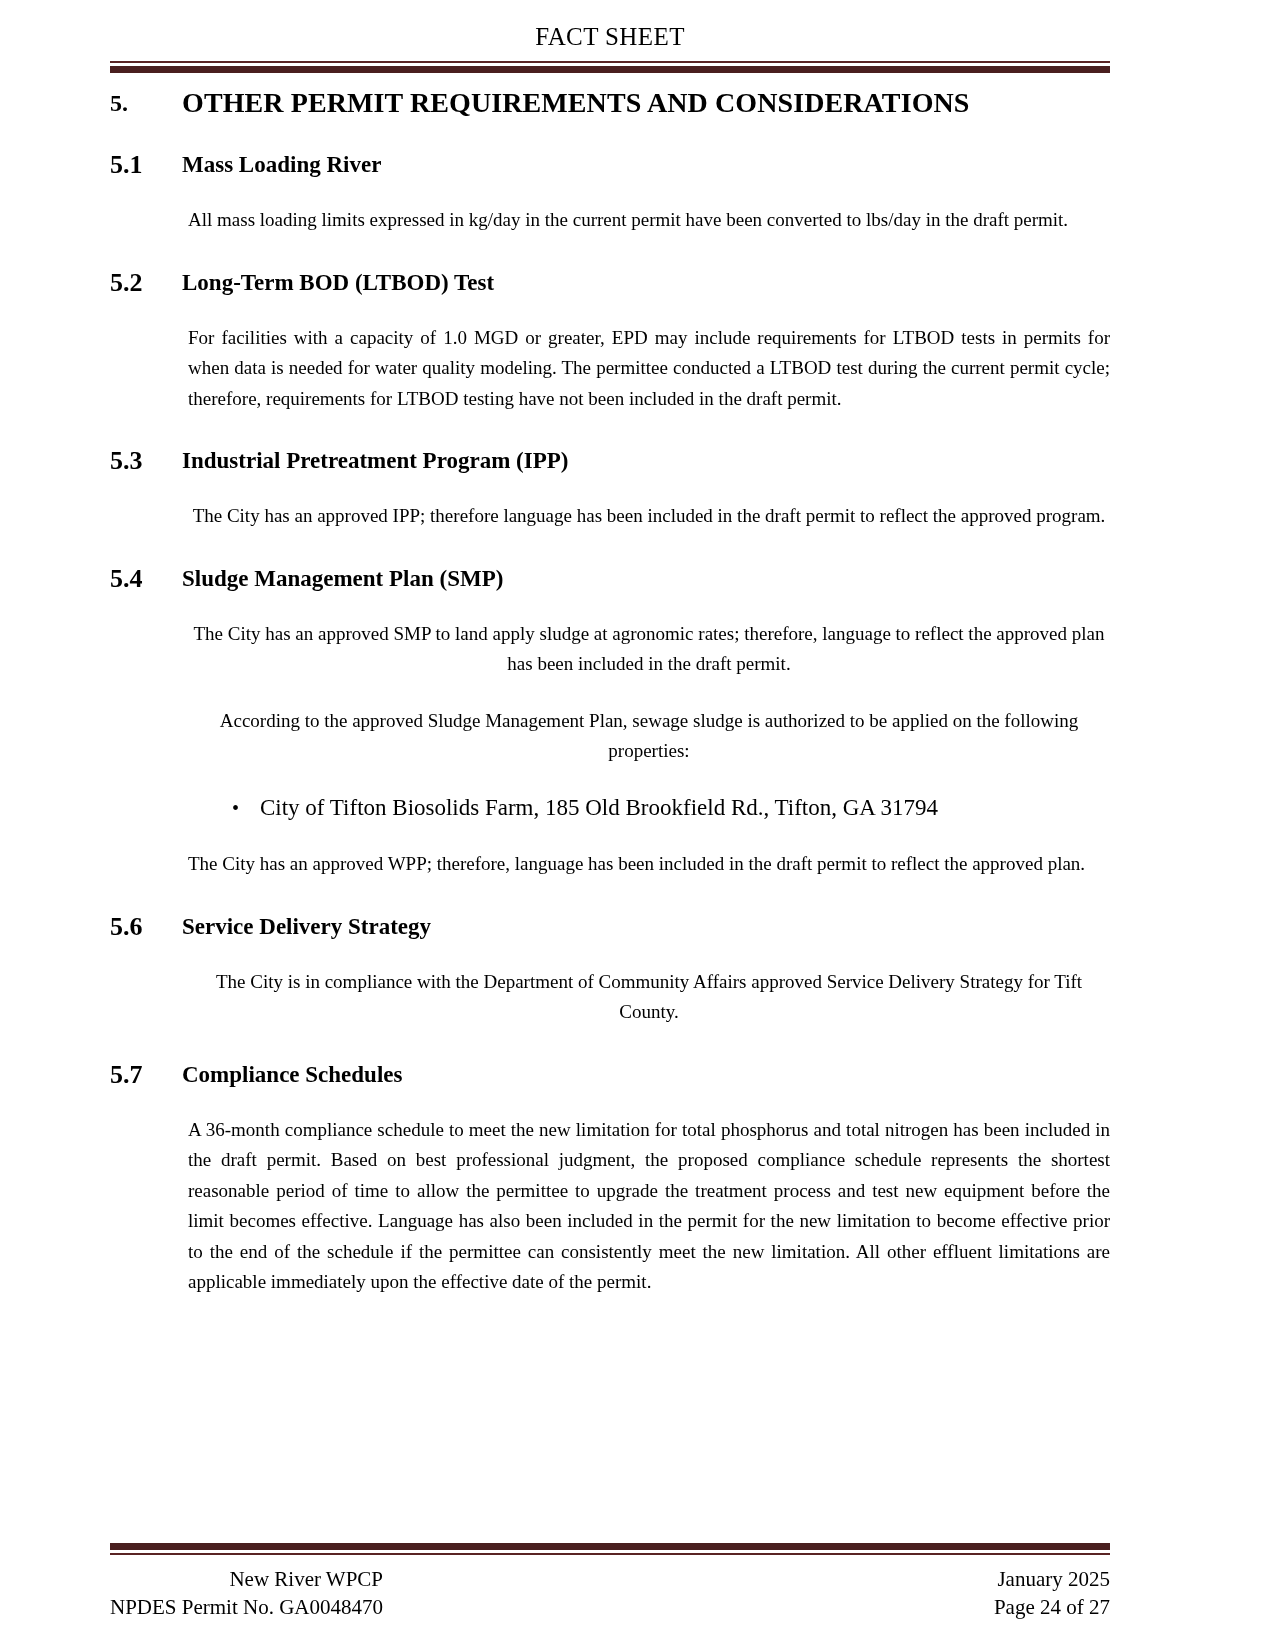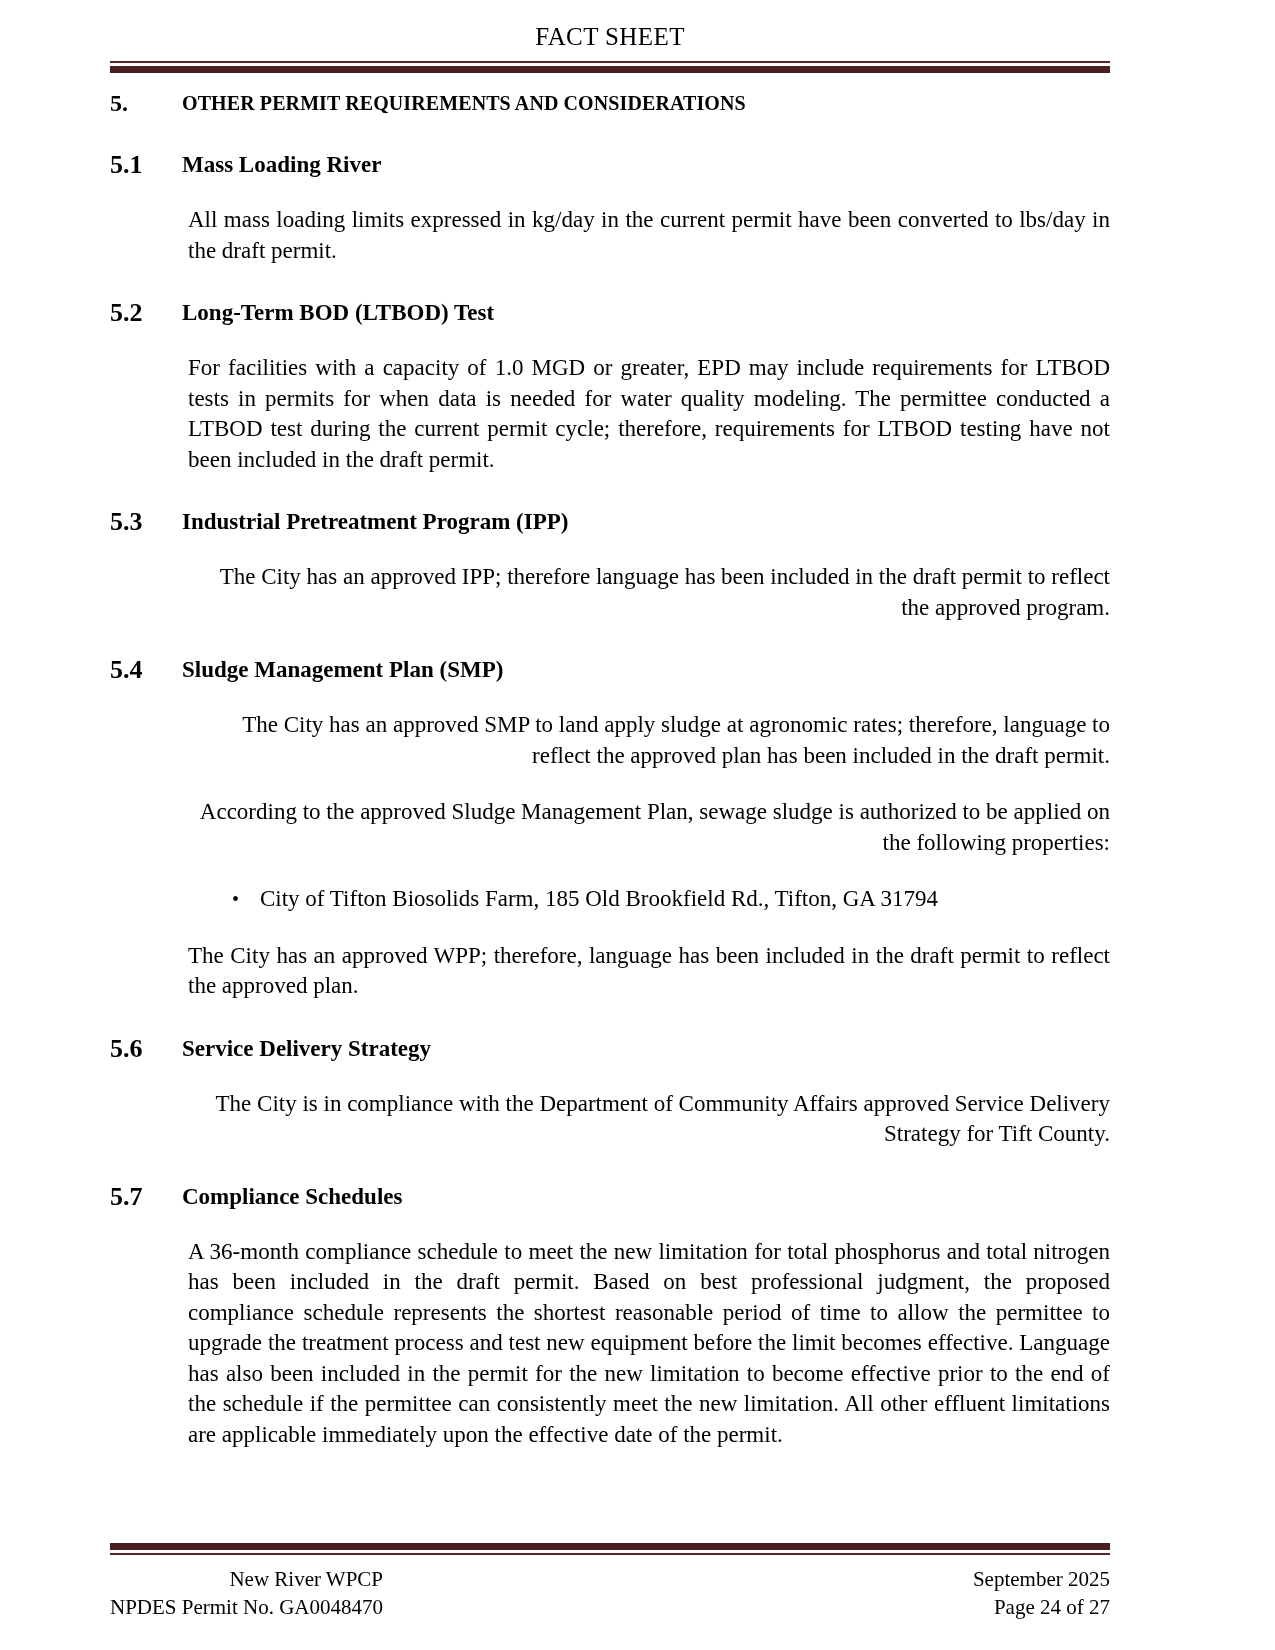--- a/index.html
+++ b/index.html
@@ -68,21 +68,21 @@
     margin-bottom: 0px;
   }
   .sec-major-num {
     width: 72px;
     flex: 0 0 72px;
     font-size: 24px;
     font-weight: bold;
     line-height: 30px;
   }
   .sec-major-title {
-    font-size: 20px;
+    font-size: 28px;
     font-weight: bold;
     line-height: 30px;
     letter-spacing: 0.1px;
   }
 
   .sub {
     display: flex;
     margin-top: 32px;
   }
   .sub-num {
@@ -94,27 +94,27 @@
   }
   .sub-title {
     font-size: 23px;
     font-weight: bold;
     line-height: 29px;
   }
 
   .para {
     margin-left: 78px;
     margin-top: 26px;
-    font-size: 23px;
+    font-size: 19px;
     line-height: 30.5px;
     text-align: justify;
     width: 922px;
   }
   .para.nojust {
-    text-align: right;
+    text-align: center;
   }
 
   .bullet-list {
     margin-left: 78px;
     margin-top: 26px;
     width: 922px;
   }
   .bullet-item {
     display: flex;
     font-size: 23px;
@@ -225,19 +225,19 @@
       <div class="rule-thick"></div>
       <div class="rule-gap"></div>
       <div class="rule-thin"></div>
     </div>
     <div class="footer-text">
       <div class="footer-col-left">
         <div>New River WPCP</div>
         <div>NPDES Permit No. GA0048470</div>
       </div>
       <div class="footer-col-right">
-        <div>September 2025</div>
+        <div>January 2025</div>
         <div>Page 24 of 27</div>
       </div>
     </div>
   </div>
 
 </div>
 
 </body></html>

